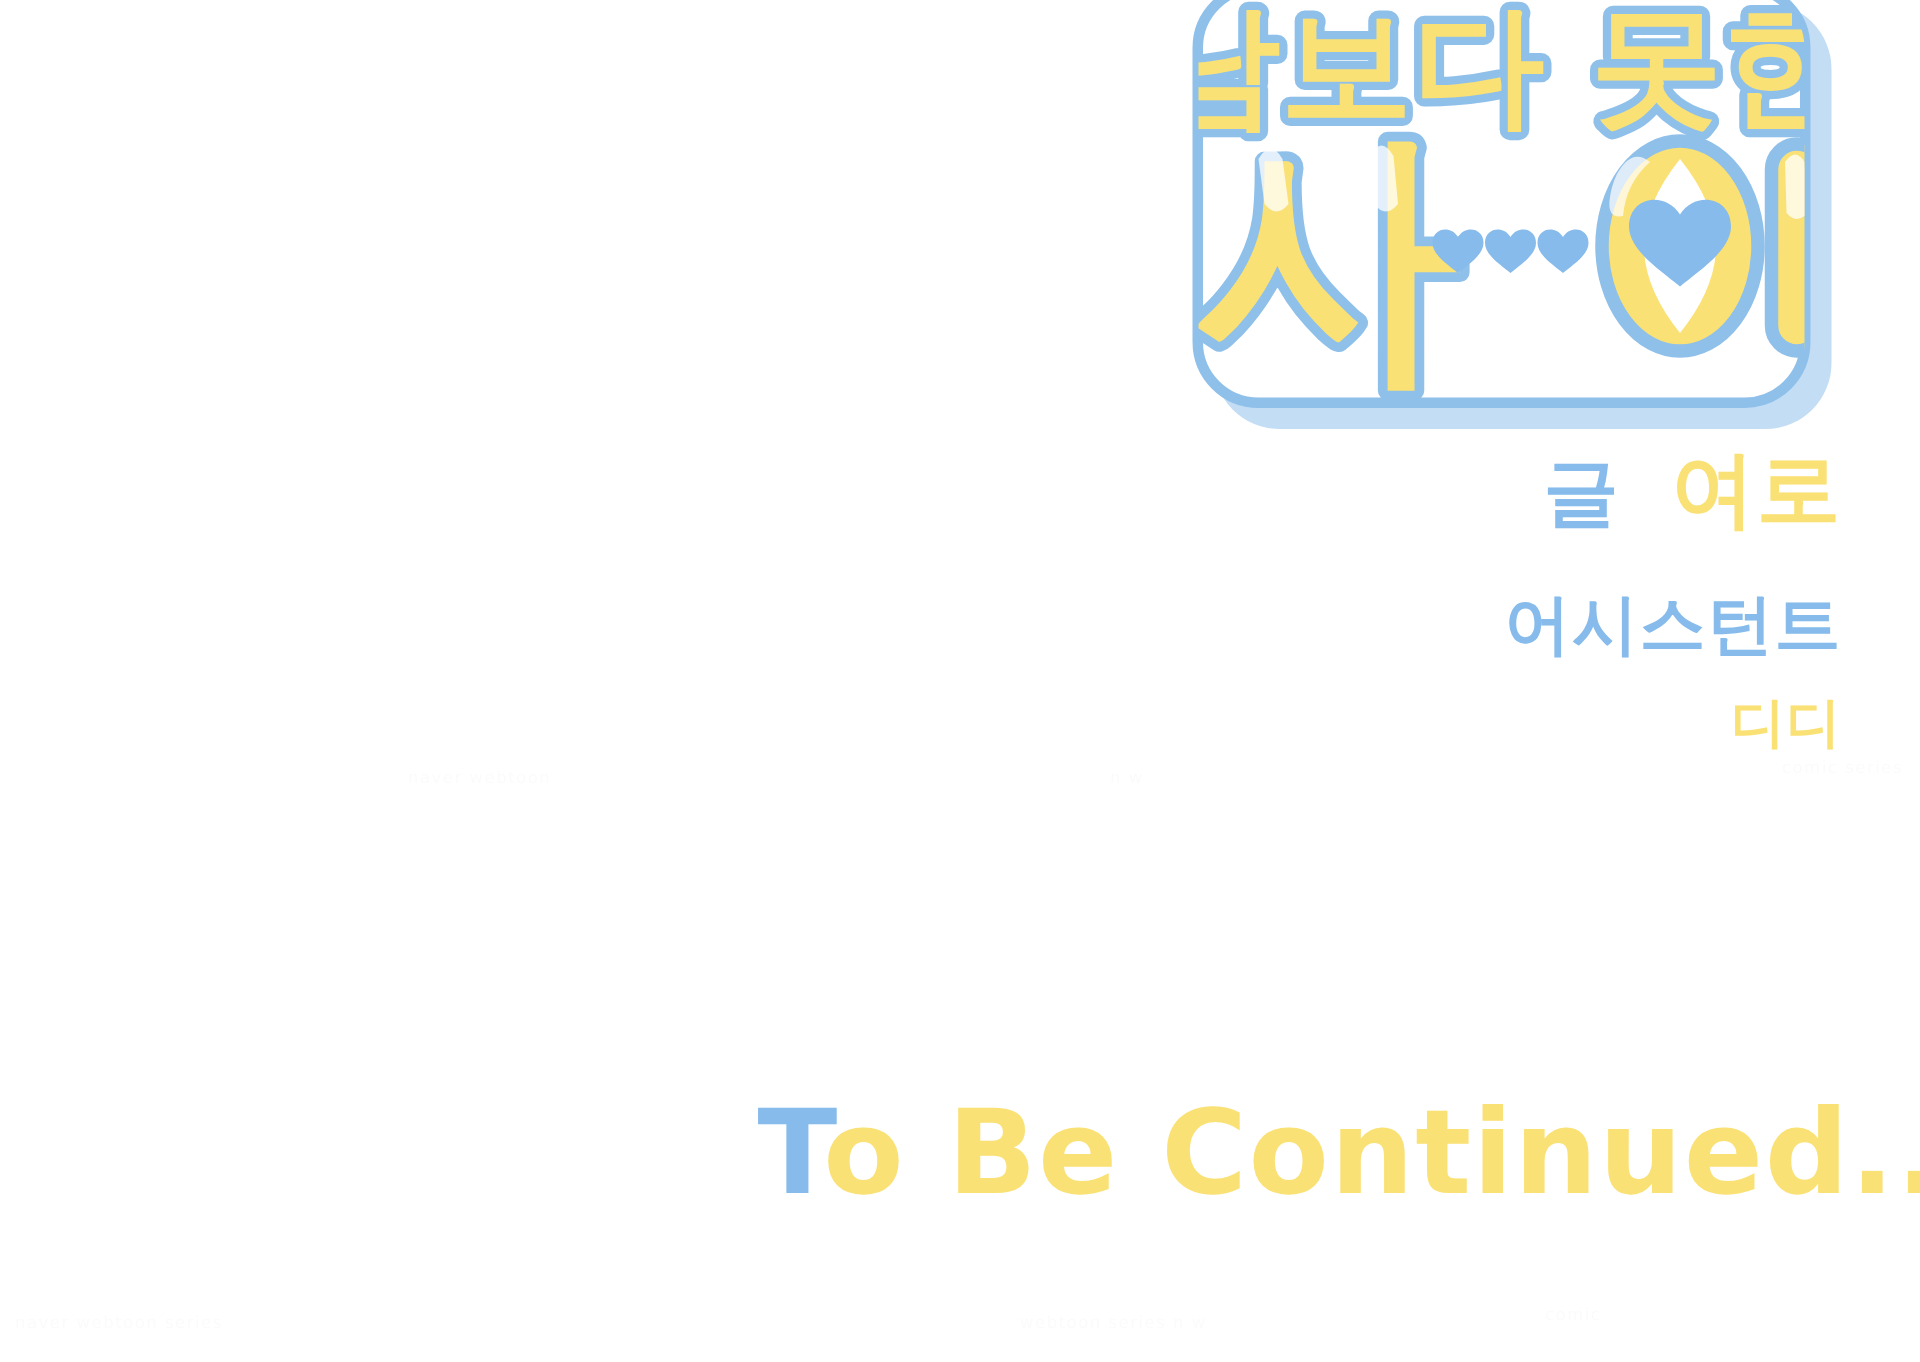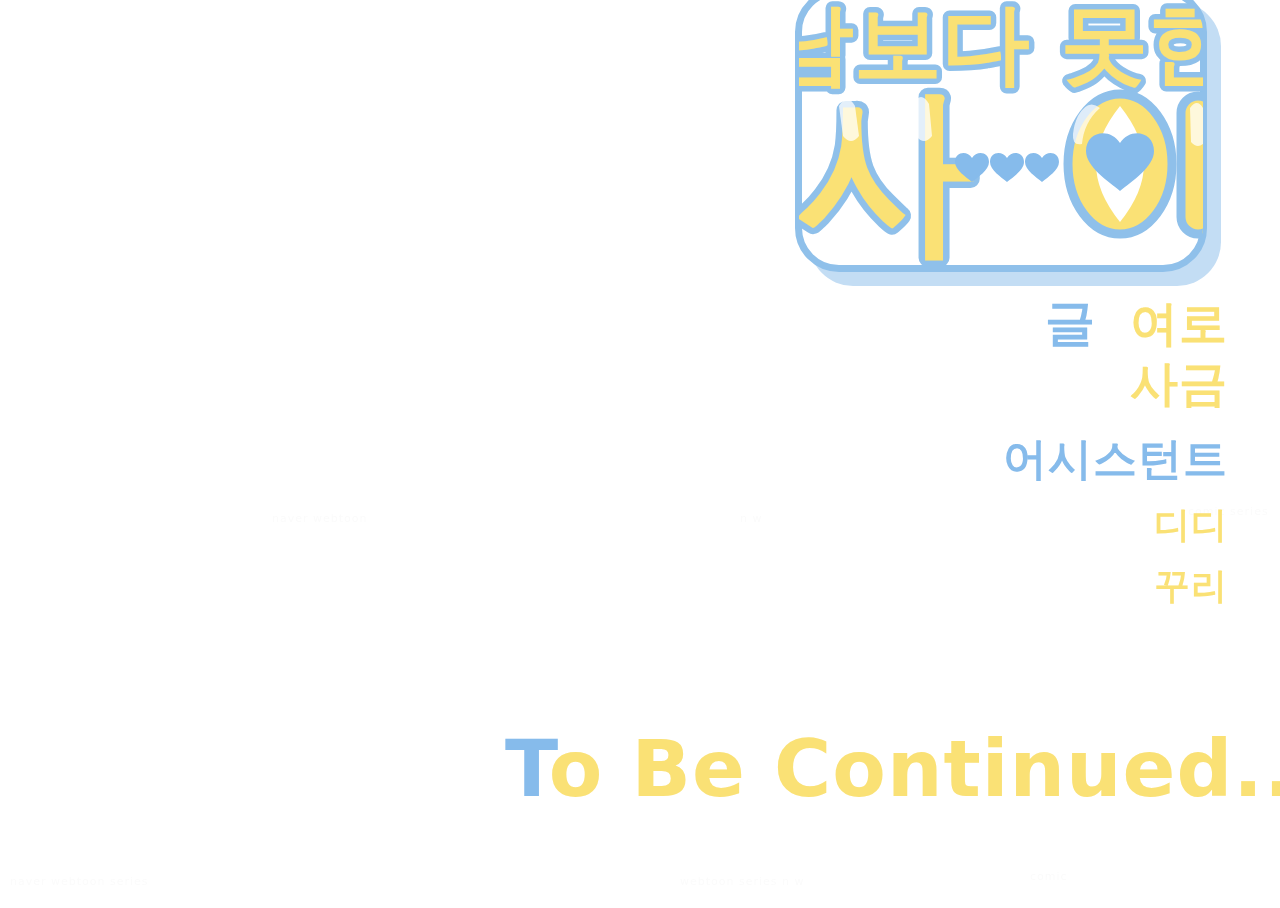--- a/index.html
+++ b/index.html
@@ -87,21 +87,21 @@
     line-height: 1.02;
   }
   .credit-role {
     color: #86bbeb;
     font-size: 50px;
     font-weight: bold;
     letter-spacing: 1px;
   }
   .credit-name {
     color: #fae175;
-    font-size: 48px;
+    font-size: 56px;
     font-weight: bold;
     letter-spacing: 1px;
     margin-left: 34px;
   }
   .credit-block {
     margin-top: 22px;
   }
   .credit-block .credit-role {
     display: block;
     font-size: 44px;
@@ -194,24 +194,22 @@
 </div>
 
 <div id="credits">
 
   <div class="credit-row">
     <span class="credit-role">글</span>
     <span class="credit-name">여로</span>
   </div>
 
   <div class="credit-row">
-    <span class="credit-name">사금</span>
   </div>
 
   <div class="credit-block">
     <span class="credit-role">어시스턴트</span>
     <span class="credit-name">디디</span>
-    <span class="credit-name">꾸리</span>
   </div>
 
 </div>
 
 <div id="to-be-continued"><span class="tbc-lead">T</span><span>o Be Continued...</span></div>
 
 </body></html>

